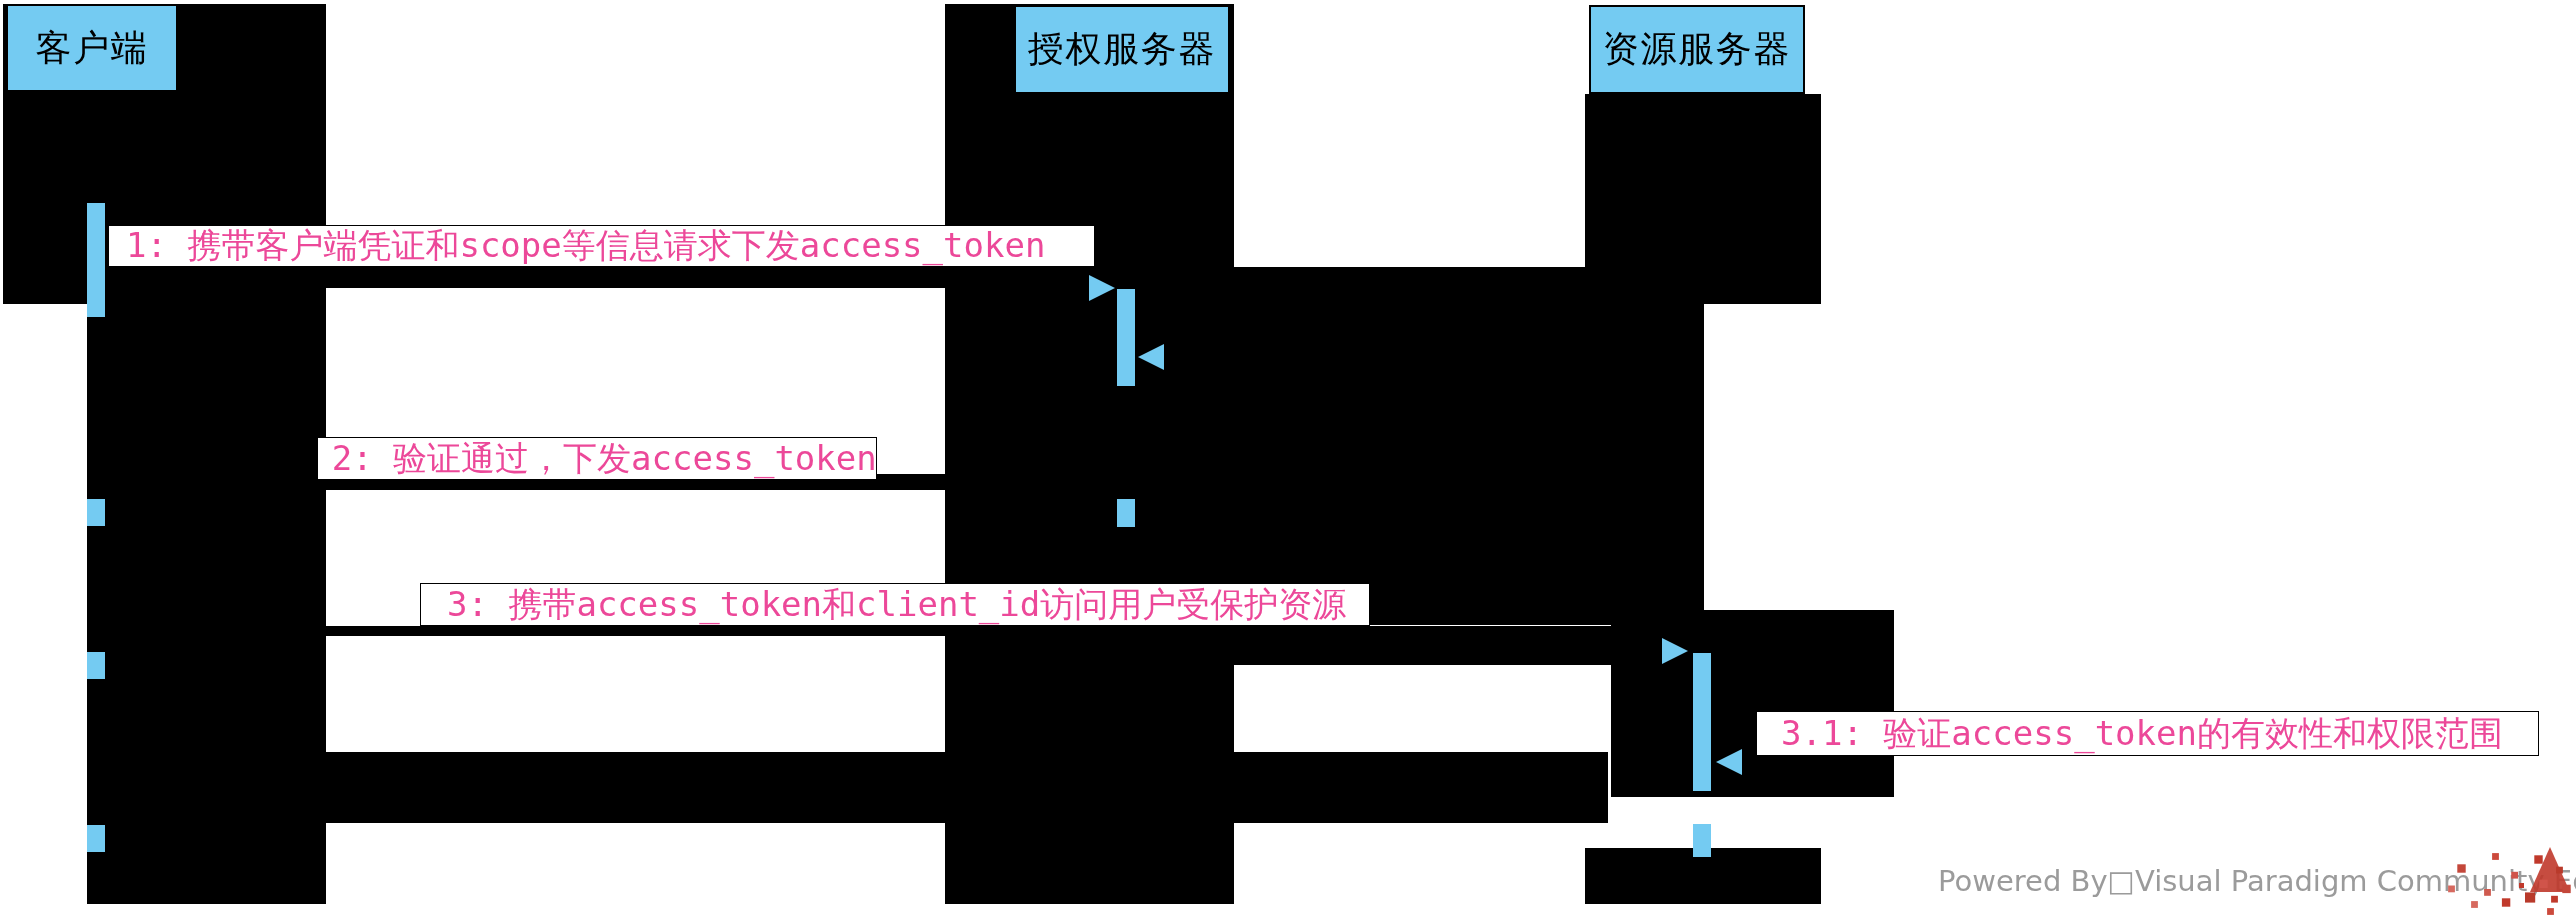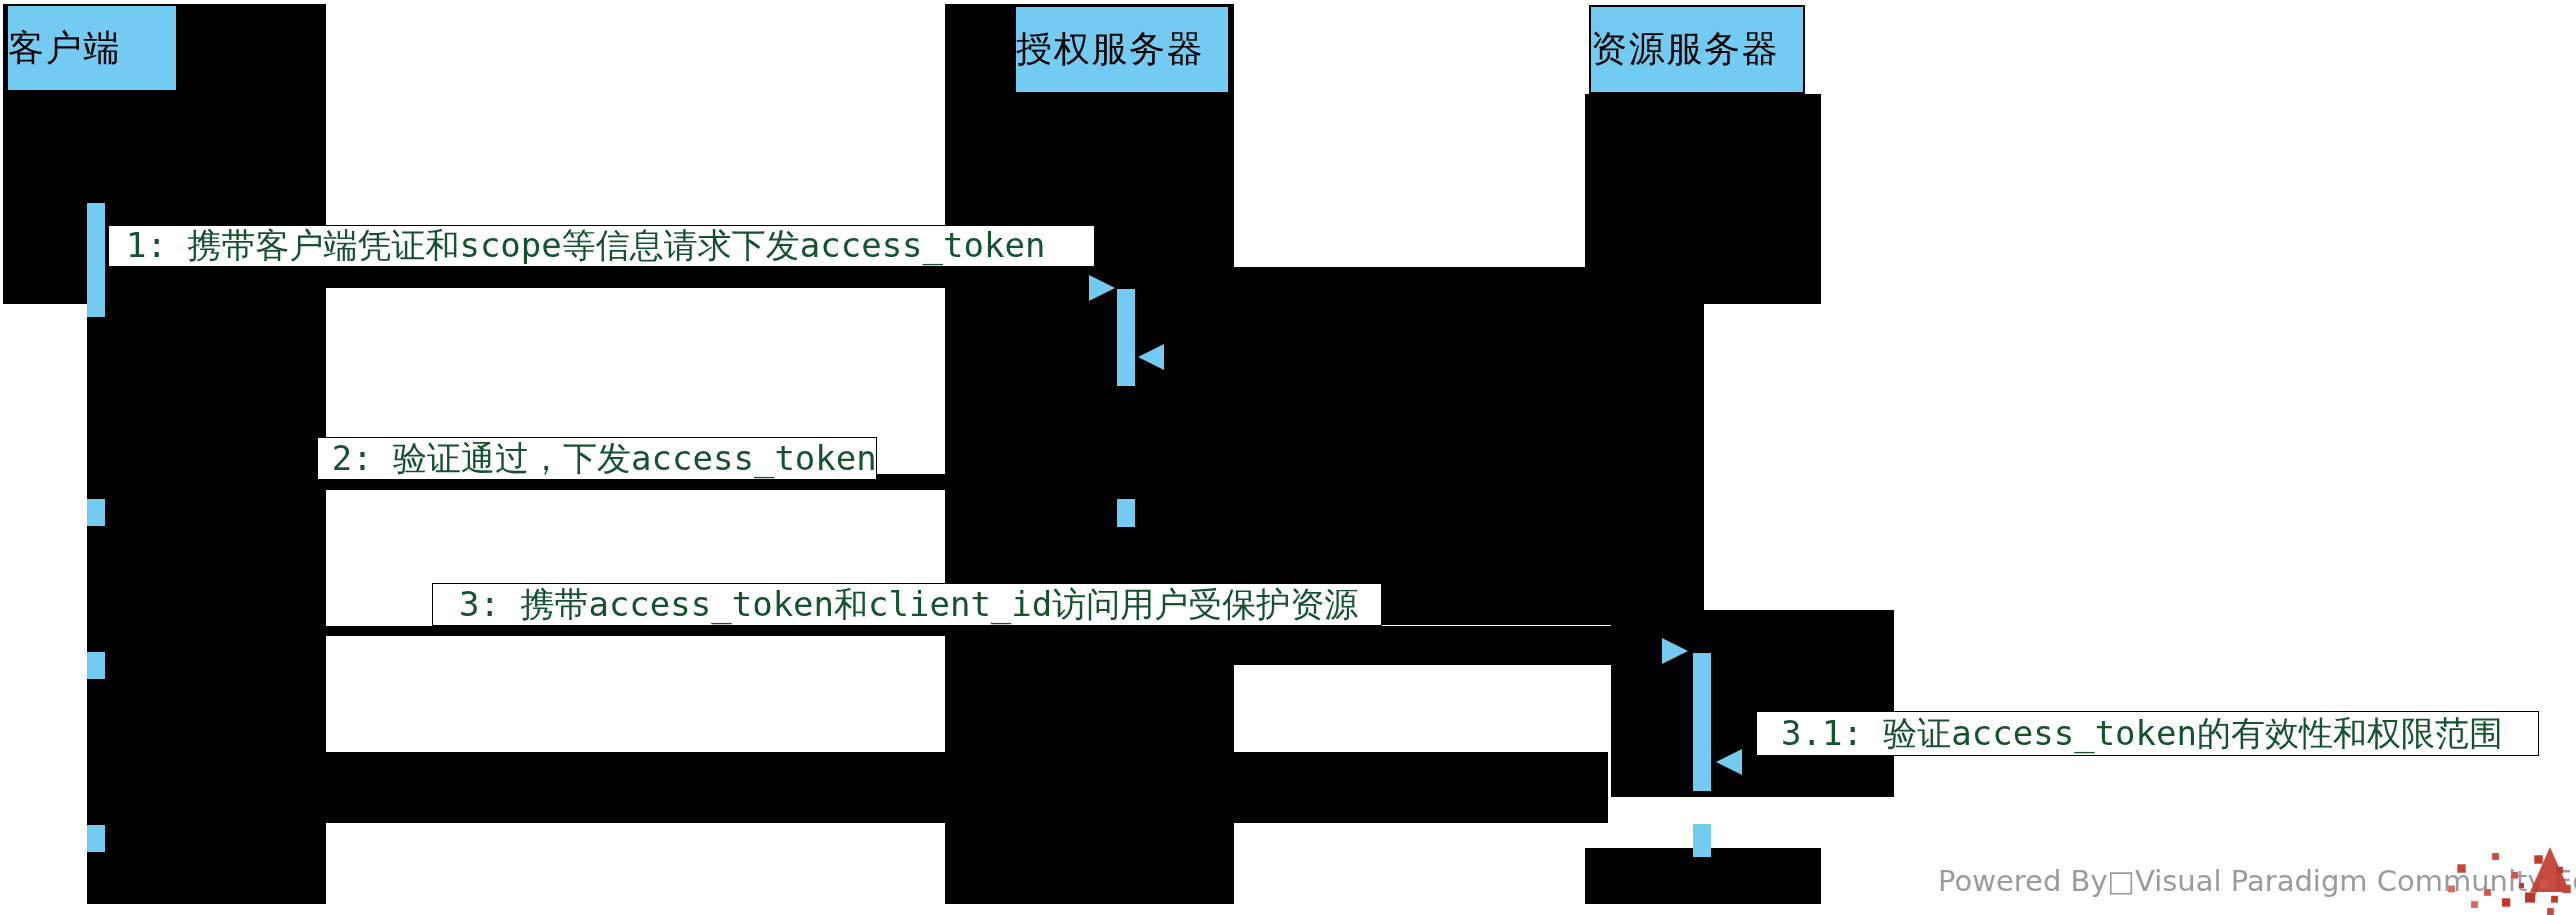--- a/index.html
+++ b/index.html
@@ -1,25 +1,25 @@
 <!DOCTYPE html>
 <html style="font-size:13.7px"><head>
 <meta charset="utf-8">
 <style>
   html,body{margin:0;padding:0;background:#ffffff;}
   #canvas{position:relative;width:2576px;height:915px;background:#ffffff;overflow:hidden;
           font-family:"DejaVu Sans",sans-serif;}
   .blk{position:absolute;background:#000000;}
   .bar{position:absolute;background:#74CBF2;}
   .actor{position:absolute;background:#74CBF2;border:2.6px solid #000;box-sizing:border-box;
-         display:flex;align-items:center;justify-content:flex-start;
+         display:flex;align-items:center;justify-content:center;
          font-size:36px;color:#000;letter-spacing:1.7px;}
   .lbl{position:absolute;background:#ffffff;border:1.7px solid #000;box-sizing:border-box;
        display:flex;align-items:center;white-space:nowrap;overflow:hidden;
-       font-family:"DejaVu Sans Mono","DejaVu Sans",sans-serif;font-size:34px;color:#14532d;}
+       font-family:"DejaVu Sans Mono","DejaVu Sans",sans-serif;font-size:34px;color:#ec4899;}
   .ah{position:absolute;width:0;height:0;}
   .ah.r{border-top:13px solid transparent;border-bottom:13px solid transparent;border-left:26.6px solid #74CBF2;}
   .ah.l{border-top:13px solid transparent;border-bottom:13px solid transparent;border-right:26.6px solid #74CBF2;}
   #watermark{position:absolute;left:1938px;top:864px;font-size:29px;color:#9B9B9B;
              font-family:"DejaVu Sans",sans-serif;white-space:nowrap;}
   #logo-tri{position:absolute;left:2530px;top:847px;width:0;height:0;
             border-left:20.6px solid transparent;border-right:20.6px solid transparent;
             border-bottom:45px solid #C0392B;opacity:.9;}
   #logo-spray{position:absolute;left:2519px;top:883px;width:5.1px;height:5.1px;background:#C0392B;
       box-shadow:-60px -17px 0 1.7px #c4473a,-34px 6.9px 0 0.9px #cf5a4e,-15.4px 17px 0 1.7px #c0392b,
@@ -65,21 +65,21 @@
     </div>
   <div class="actor" style="left:1589px;top:5.1px;width:216px;height:89px">
       <span>资源服务器</span>
     </div>
   <div class="actor" style="left:1014px;top:5.1px;width:216px;height:89px">
       <span>授权服务器</span>
     </div>
 
   <div class="lbl" style="left:108px;top:225px;width:987px;height:42px;padding-left:17px">1: 携带客户端凭证和scope等信息请求下发access_token</div>
   <div class="lbl" style="left:317px;top:437px;width:560px;height:43px;padding-left:13.7px">2: 验证通过，下发access_token</div>
-  <div class="lbl" style="left:432px;top:583px;width:950px;height:43px;padding-left:26px">3: 携带access_token和client_id访问用户受保护资源</div>
+  <div class="lbl" style="left:420px;top:583px;width:950px;height:43px;padding-left:26px">3: 携带access_token和client_id访问用户受保护资源</div>
   <div class="lbl" style="left:1756px;top:711px;width:783px;height:45px;padding-left:24px">3.1: 验证access_token的有效性和权限范围</div>
 
   <div id="watermark">Powered By□Visual Paradigm Community Edition</div>
   <div id="logo-tri"></div>
   <div id="logo-spray"></div>
 
 </div>
 
 
 </body></html>

